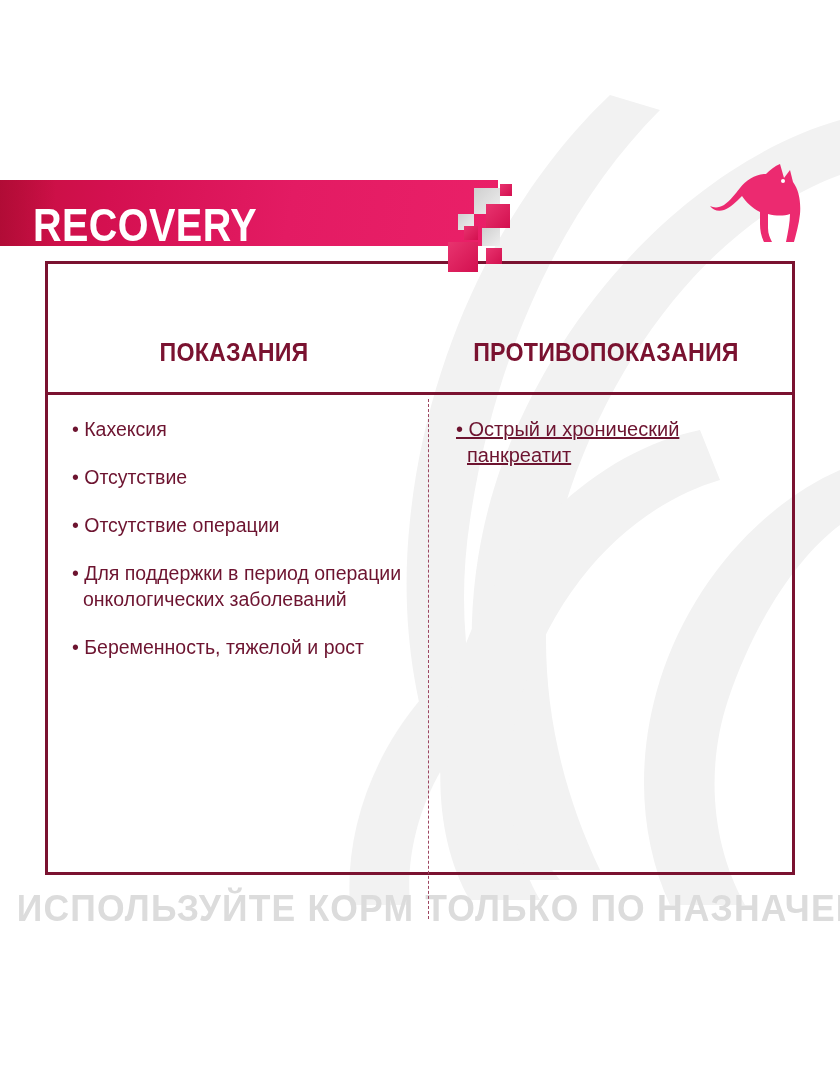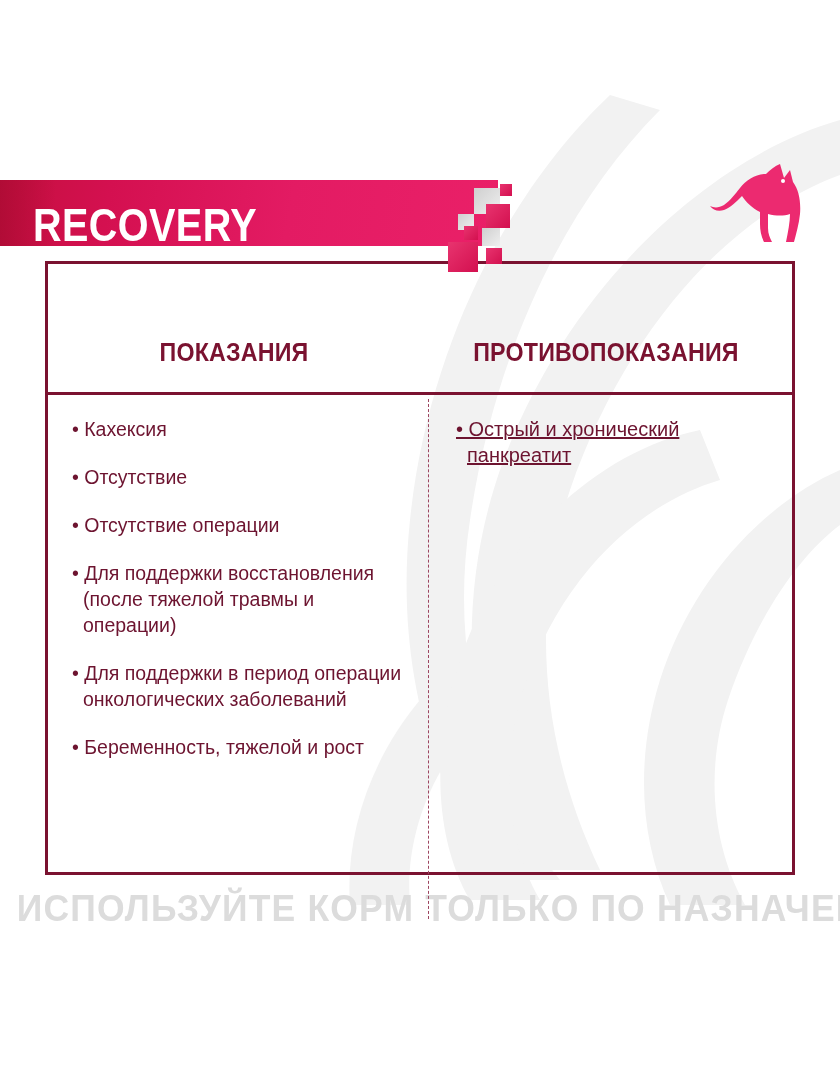--- a/index.html
+++ b/index.html
@@ -210,21 +210,20 @@
     <div class="th">ПРОТИВОПОКАЗАНИЯ</div>
   </div>
 
   <div id="tbody">
     <div id="col-divider"></div>
 
     <div class="col col-left">
       <p class="bullet-item">• Кахексия</p>
       <p class="bullet-item">• Отсутствие</p>
       <p class="bullet-item">• Отсутствие операции</p>
-      <p class="bullet-item">• Для поддержки восстановления (после тяжелой травмы и операции)</p>
       <p class="bullet-item">• Для поддержки в период операции онкологических заболеваний</p>
       <p class="bullet-item">• Беременность, тяжелой и рост</p>
     </div>
 
     <div class="col col-right">
       <p class="bullet-item">• Острый и хронический панкреатит</p>
     </div>
   </div>
 </div>
 

